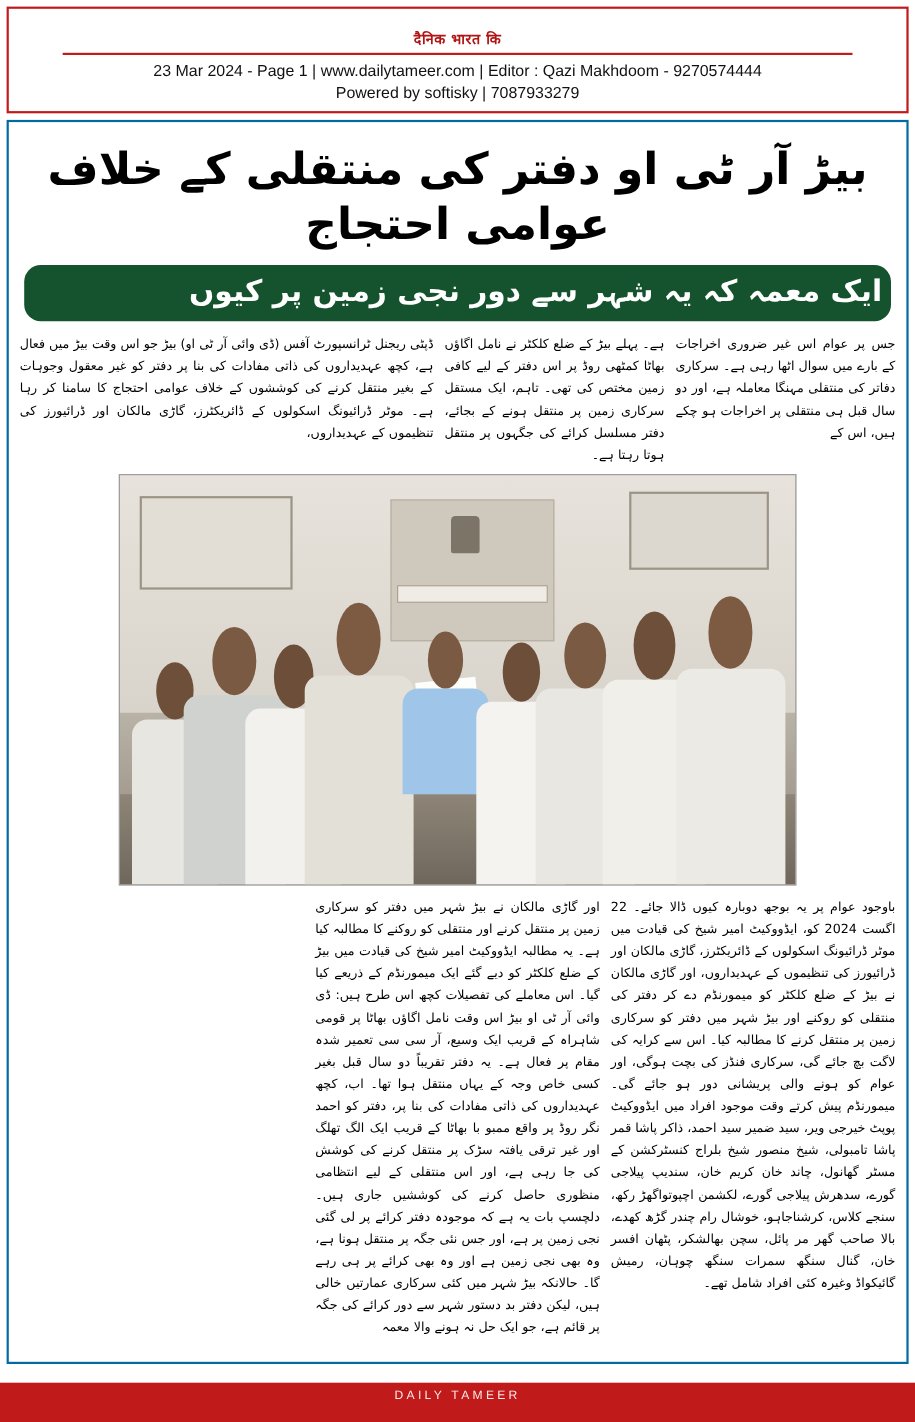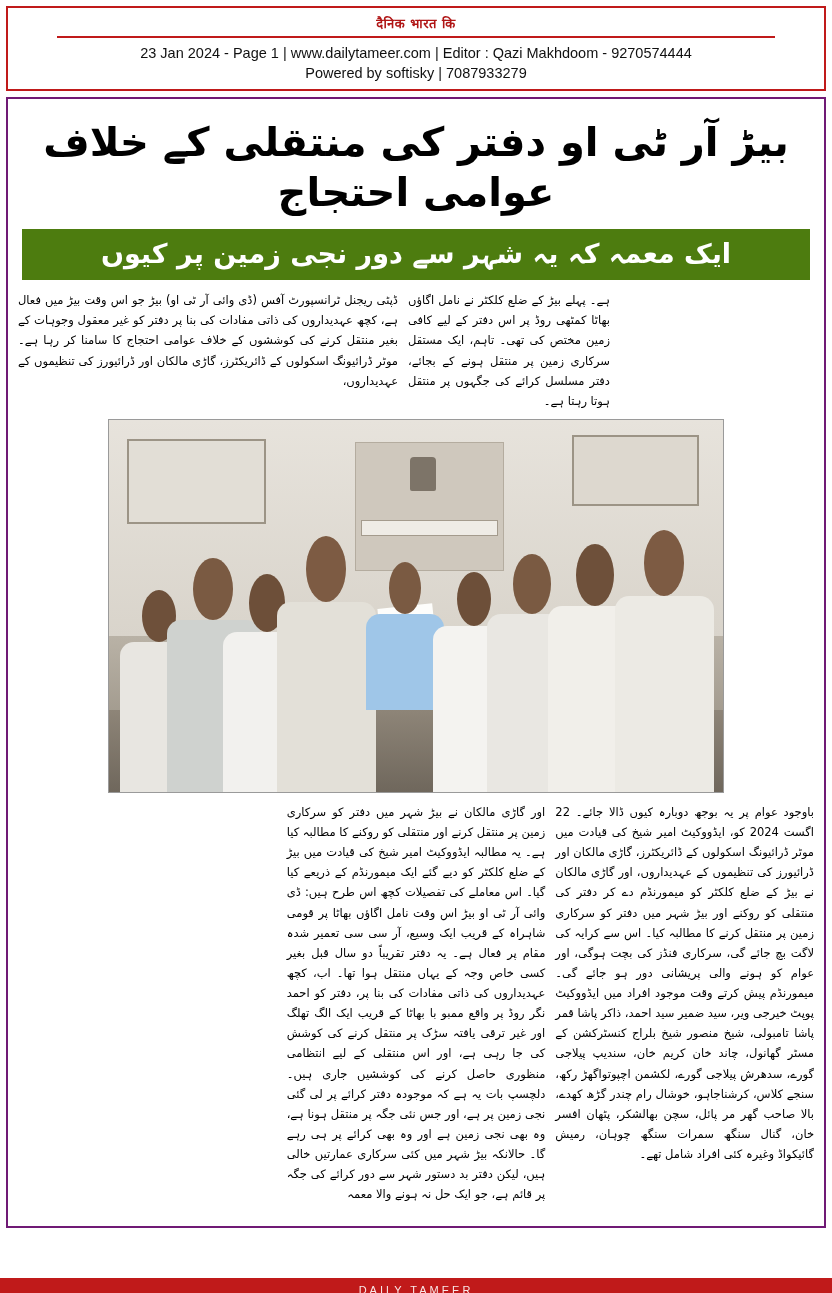--- a/index.html
+++ b/index.html
@@ -25,21 +25,21 @@
     padding: 4px 0 6px 0;
     text-align: center;
     position: relative;
   }
   .kicker {
     font-family: "DejaVu Sans", sans-serif;
     font-size: 13px;
     color: #b01515;
     letter-spacing: 0.5px;
     font-weight: bold;
-    margin-top: 2px;
+    margin-top: 14px;
   }
   .logo-word {
     font-family: "DejaVu Sans", sans-serif;
     font-size: 62px;
     line-height: 0.95;
     font-weight: bold;
     color: #d11414;
     margin-top: -6px;
     letter-spacing: 1px;
   }
@@ -52,50 +52,50 @@
   .meta-line {
     font-family: "Liberation Sans", sans-serif;
     font-size: 14.5px;
     color: #111;
     line-height: 1.35;
     padding: 0 6px;
   }
 
   
   .article {
-    border: 2px solid #701a75;
+    border: 2px solid #0369a1;
     margin: 6px;
     height: 1131px;
     box-sizing: border-box;
     padding: 8px 10px 6px 10px;
     position: relative;
     overflow: hidden;
   }
   .headline {
     direction: rtl;
     text-align: center;
     font-family: "DejaVu Sans", sans-serif;
     font-size: 40px;
     font-weight: bold;
     color: #000;
     line-height: 1.25;
     padding: 10px 4px 6px 4px;
     letter-spacing: 0px;
   }
   .subhead-bar {
-    background: #4d7c0f;
+    background: #14532d;
     color: #fff;
     direction: rtl;
-    text-align: center;
     font-family: "DejaVu Sans", sans-serif;
     font-size: 27px;
     font-weight: bold;
     padding: 7px 8px 9px 8px;
     margin: 6px 4px 10px 4px;
     line-height: 1.3;
+    border-radius: 15px;
   }
 
   
   .body-top {
     display: flex;
     flex-direction: row-reverse;
     gap: 10px;
     direction: rtl;
   }
   .col {
@@ -199,54 +199,57 @@
     gap: 10px;
     margin-top: 9px;
   }
   .col-bot { width: 264px; }
   .col-bot-mid { width: 264px; }
   .col-bot-left { width: 264px; }
 
   .footer-strip {
     position: absolute;
     left: 0; right: 0; bottom: 0;
-    height: 15px;
+    height: 36px;
     background: #c01a1a;
   }
   .footer-text {
     color: #fff;
     font-family: "Liberation Sans", sans-serif;
     font-size: 11px;
     text-align: center;
     line-height: 24px;
     letter-spacing: 3px;
     opacity: .9;
   }
 </style>
 </head>
 <body>
 
 <div class="page">
 
   <div class="masthead">
     <div class="kicker">दैनिक भारत कि</div>
     <div class="logo-rule"></div>
-    <div class="meta-line">23 Jan 2024 - Page 1  |  www.dailytameer.com  |  Editor : Qazi Makhdoom - 9270574444</div>
+    <div class="meta-line">23 Mar 2024 - Page 1  |  www.dailytameer.com  |  Editor : Qazi Makhdoom - 9270574444</div>
     <div class="meta-line">Powered by softisky  |  7087933279</div>
   </div>
 
   <div class="article">
 
     <div class="headline">بیڑ آر ٹی او دفتر کی منتقلی کے خلاف عوامی احتجاج</div>
 
     <div class="subhead-bar">ایک معمہ کہ یہ شہر سے دور نجی زمین پر کیوں</div>
 
     <div class="body-top">
       <div class="col col-top-mid top-mid-text">ڈپٹی ریجنل ٹرانسپورٹ آفس (ڈی وائی آر ٹی او) بیڑ جو اس وقت بیڑ میں فعال ہے، کچھ عہدیداروں کی ذاتی مفادات کی بنا پر دفتر کو غیر معقول وجوہات کے بغیر منتقل کرنے کی کوششوں کے خلاف عوامی احتجاج کا سامنا کر رہا ہے۔ موٹر ڈرائیونگ اسکولوں کے ڈائریکٹرز، گاڑی مالکان اور ڈرائیورز کی تنظیموں کے عہدیداروں،</div>
       <div class="col col-top-right">ہے۔ پہلے بیڑ کے ضلع کلکٹر نے نامل اگاؤں بھاٹا کمٹھی روڈ پر اس دفتر کے لیے کافی زمین مختص کی تھی۔ تاہم، ایک مستقل سرکاری زمین پر منتقل ہونے کے بجائے، دفتر مسلسل کرائے کی جگہوں پر منتقل ہوتا رہتا ہے۔</div>
+      <div class="col col-top-left">
+        <span>جس پر عوام اس غیر ضروری اخراجات کے بارے میں سوال اٹھا رہی ہے۔ سرکاری دفاتر کی منتقلی مہنگا معاملہ ہے، اور دو سال قبل ہی منتقلی پر اخراجات ہو چکے ہیں، اس کے</span>
+      </div>
     </div>
 
     <div class="photo-row">
       <div class="side-col"></div>
 
       <div class="photo-wrap">
         <div class="ph-wall"></div>
         <div class="ph-wall-lower"></div>
         <div class="ph-board"></div>
         <div class="ph-board2"></div>

